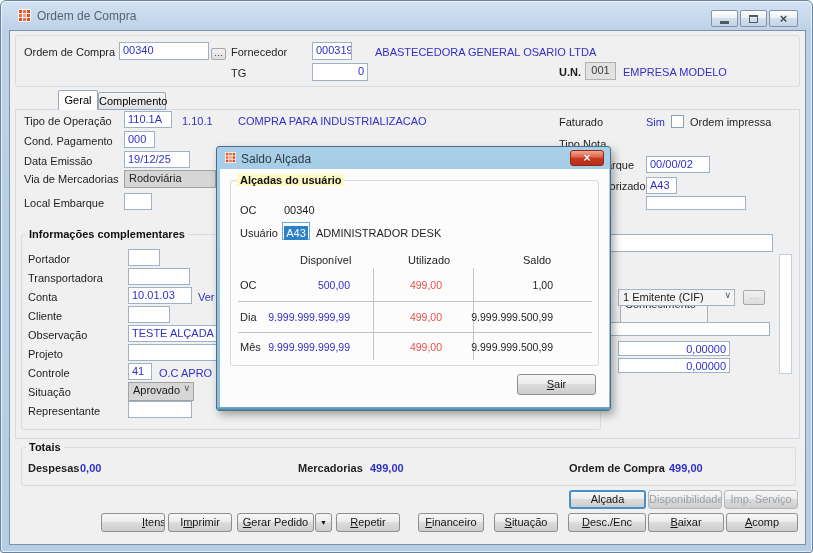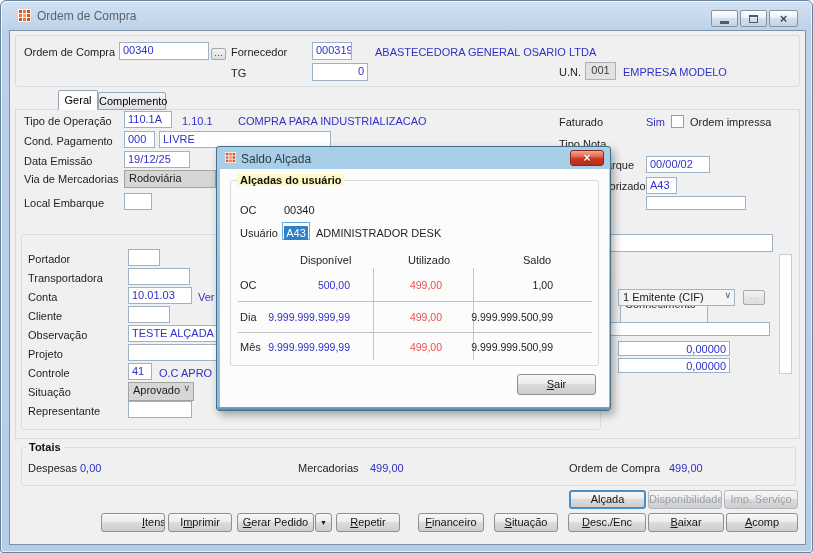--- a/index.html
+++ b/index.html
@@ -16,21 +16,21 @@
             background:linear-gradient(#ffffff,#eaf0f7 45%,#d4dfec 50%,#c4d4e5); }
   .winbtn .bar { position:absolute; left:8px; top:10px; width:9px; height:3px; background:#4e5a66; }
   .winbtn .box { position:absolute; left:8px; top:4px; width:9px; height:8px;
                  border:1px solid #4e5a66; border-top-width:2px; }
   .winbtn.close::after { content:"\00d7"; position:absolute; left:0; right:0; top:0;
                  text-align:center; font-size:13px; line-height:15px; color:#3e4a56; font-weight:bold; }
   .client { position:absolute; left:8px; top:29px; width:797px; height:515px;
             background:#f0f0f0; border:1px solid #7e92a6; }
 
   .lbl { position:absolute; font-size:11px; color:#1e1e1e; white-space:nowrap; }
-  .b { font-weight:normal; }
+  .b { font-weight:bold; }
   .blue { color:var(--value-blue,#3030c8); }
   .red { color:var(--alert-red,#e85050); }
   .input { position:absolute; background:#fff; border:1px solid #9db2c6; font-size:11px;
            color:var(--value-blue,#3030c8); padding:1px 3px; white-space:nowrap; overflow:hidden; }
   .right { text-align:right; }
   .center { text-align:center; }
   .ro { background:#e2e2e2; border-color:#b0b0b0; color:#3a3a3a; }
   .combo { position:absolute; border:1px solid #9aa8b6; background:#ebebeb; font-size:11px;
            color:#1c1c1c; padding:1px 16px 1px 4px; white-space:nowrap; overflow:hidden; }
   .combo.gray { background:#d6d6d6; border-color:#a2a2a2; }
@@ -130,21 +130,20 @@
   <div class="tab active" style="left:57px;top:89px;width:40px;height:20px;line-height:19px;">Geral</div>
   <div class="tab inactive" style="left:97px;top:91px;width:68px;height:18px;line-height:17px;">Complemento</div>
 
   <span class="lbl" style="left:23px;top:114px;">Tipo de Operação</span>
   <div class="input" style="left:123px;top:110px;width:48px;height:17px;">110.1A</div>
   <span class="lbl blue" style="left:181px;top:114px;">1.10.1</span>
   <span class="lbl blue" style="left:237px;top:114px;">COMPRA PARA INDUSTRIALIZACAO</span>
 
   <span class="lbl" style="left:23px;top:134px;">Cond. Pagamento</span>
   <div class="input" style="left:123px;top:130px;width:31px;height:17px;">000</div>
-  <div class="input" style="left:158px;top:130px;width:172px;height:17px;">LIVRE</div>
 
   <span class="lbl" style="left:23px;top:154px;">Data Emissão</span>
   <div class="input" style="left:123px;top:150px;width:66px;height:17px;">19/12/25</div>
 
   <span class="lbl" style="left:23px;top:172px;">Via de Mercadorias</span>
   <div class="combo gray" style="left:123px;top:169px;width:92px;height:18px;"><span>Rodoviária</span></div>
 
   <span class="lbl" style="left:23px;top:196px;">Local Embarque</span>
   <div class="input" style="left:123px;top:192px;width:28px;height:17px;"></div>
 
@@ -169,20 +168,21 @@
 
   <div class="combo lite" style="left:617px;top:288px;width:117px;height:17px;"><span>1 Emitente (CIF)</span><span class="arr"></span></div>
   <div class="minibtn dis" style="left:742px;top:289px;width:22px;height:15px;line-height:11px;color:#a8b2ba;">…</div>
 
   <div class="input" style="left:560px;top:321px;width:209px;height:14px;"></div>
   <div class="input right" style="left:617px;top:340px;width:112px;height:15px;">0,00000</div>
   <div class="input right" style="left:617px;top:357px;width:112px;height:15px;">0,00000</div>
   <div class="vstrip" style="left:778px;top:253px;width:13px;height:120px;"></div>
 
   <div class="grp" style="left:20px;top:233px;width:580px;height:196px;"></div>
+  <span class="grp-t" style="left:25px;top:227px;">Informações complementares</span>
 
   <span class="lbl" style="left:27px;top:252px;">Portador</span>
   <div class="input" style="left:127px;top:248px;width:32px;height:17px;"></div>
 
   <span class="lbl" style="left:27px;top:271px;">Transportadora</span>
   <div class="input" style="left:127px;top:267px;width:62px;height:17px;"></div>
 
   <span class="lbl" style="left:27px;top:290px;">Conta</span>
   <div class="input" style="left:127px;top:286px;width:64px;height:17px;">10.01.03</div>
   <span class="lbl blue" style="left:197px;top:290px;">Ver</span>

